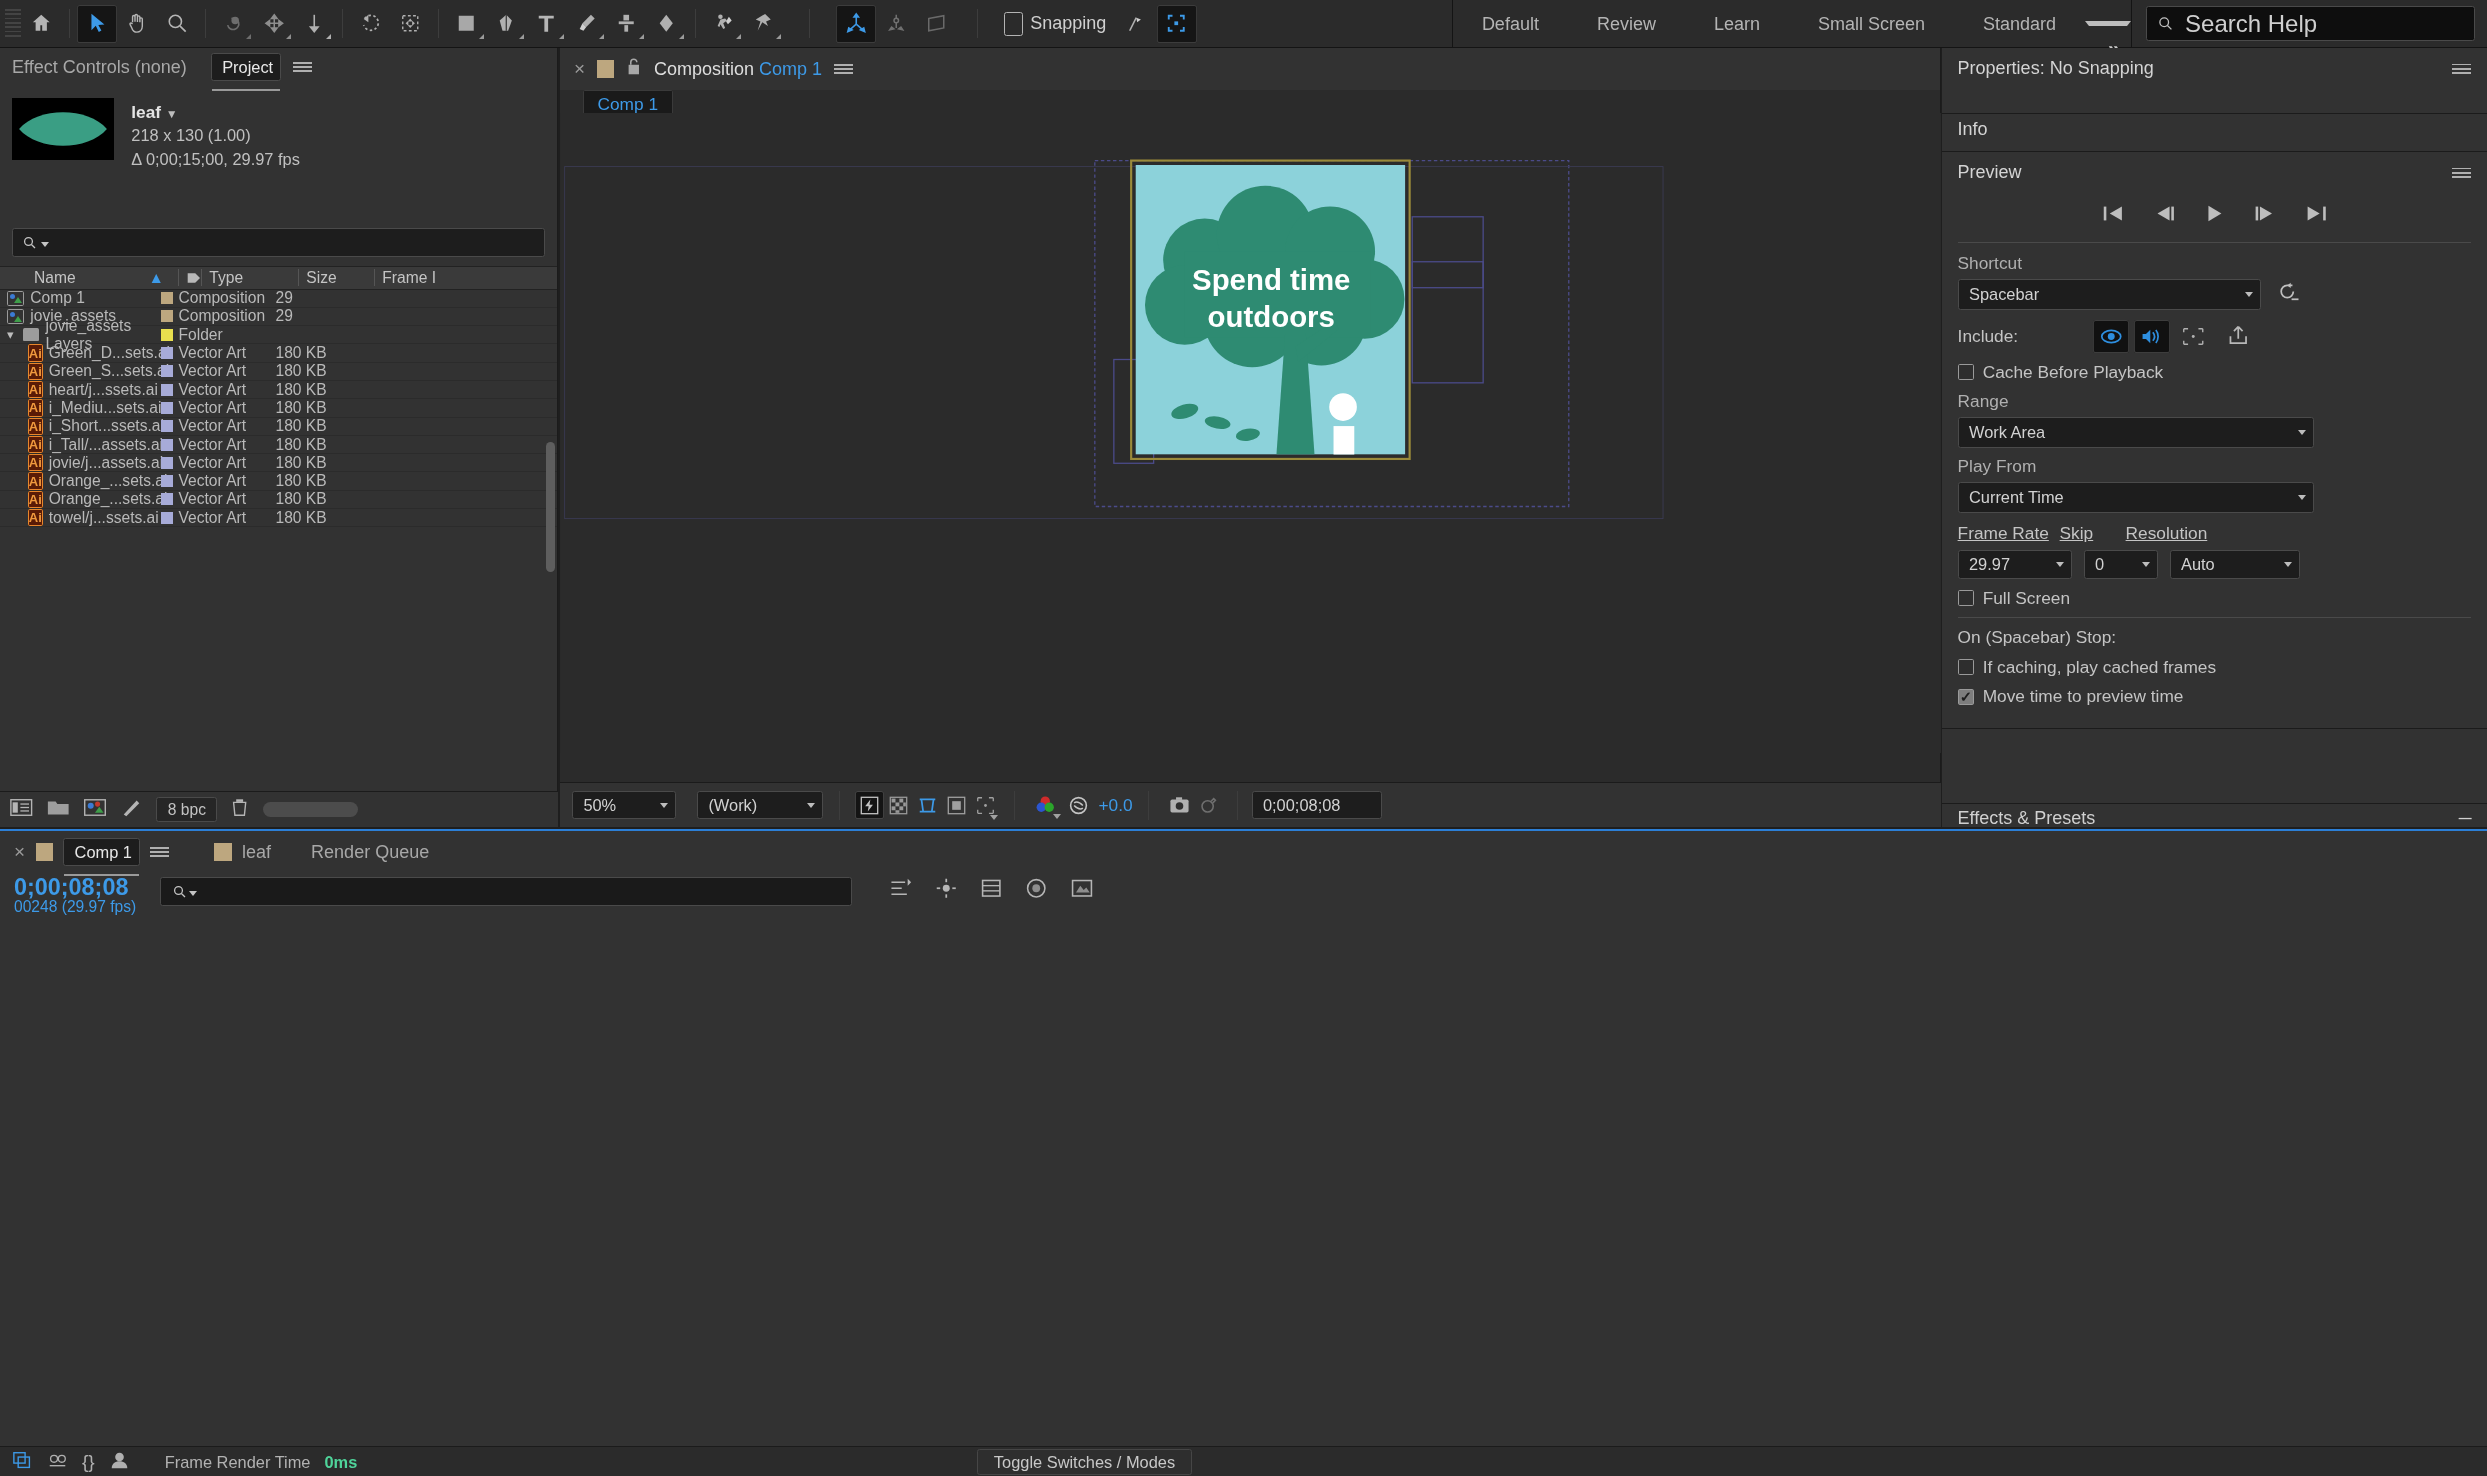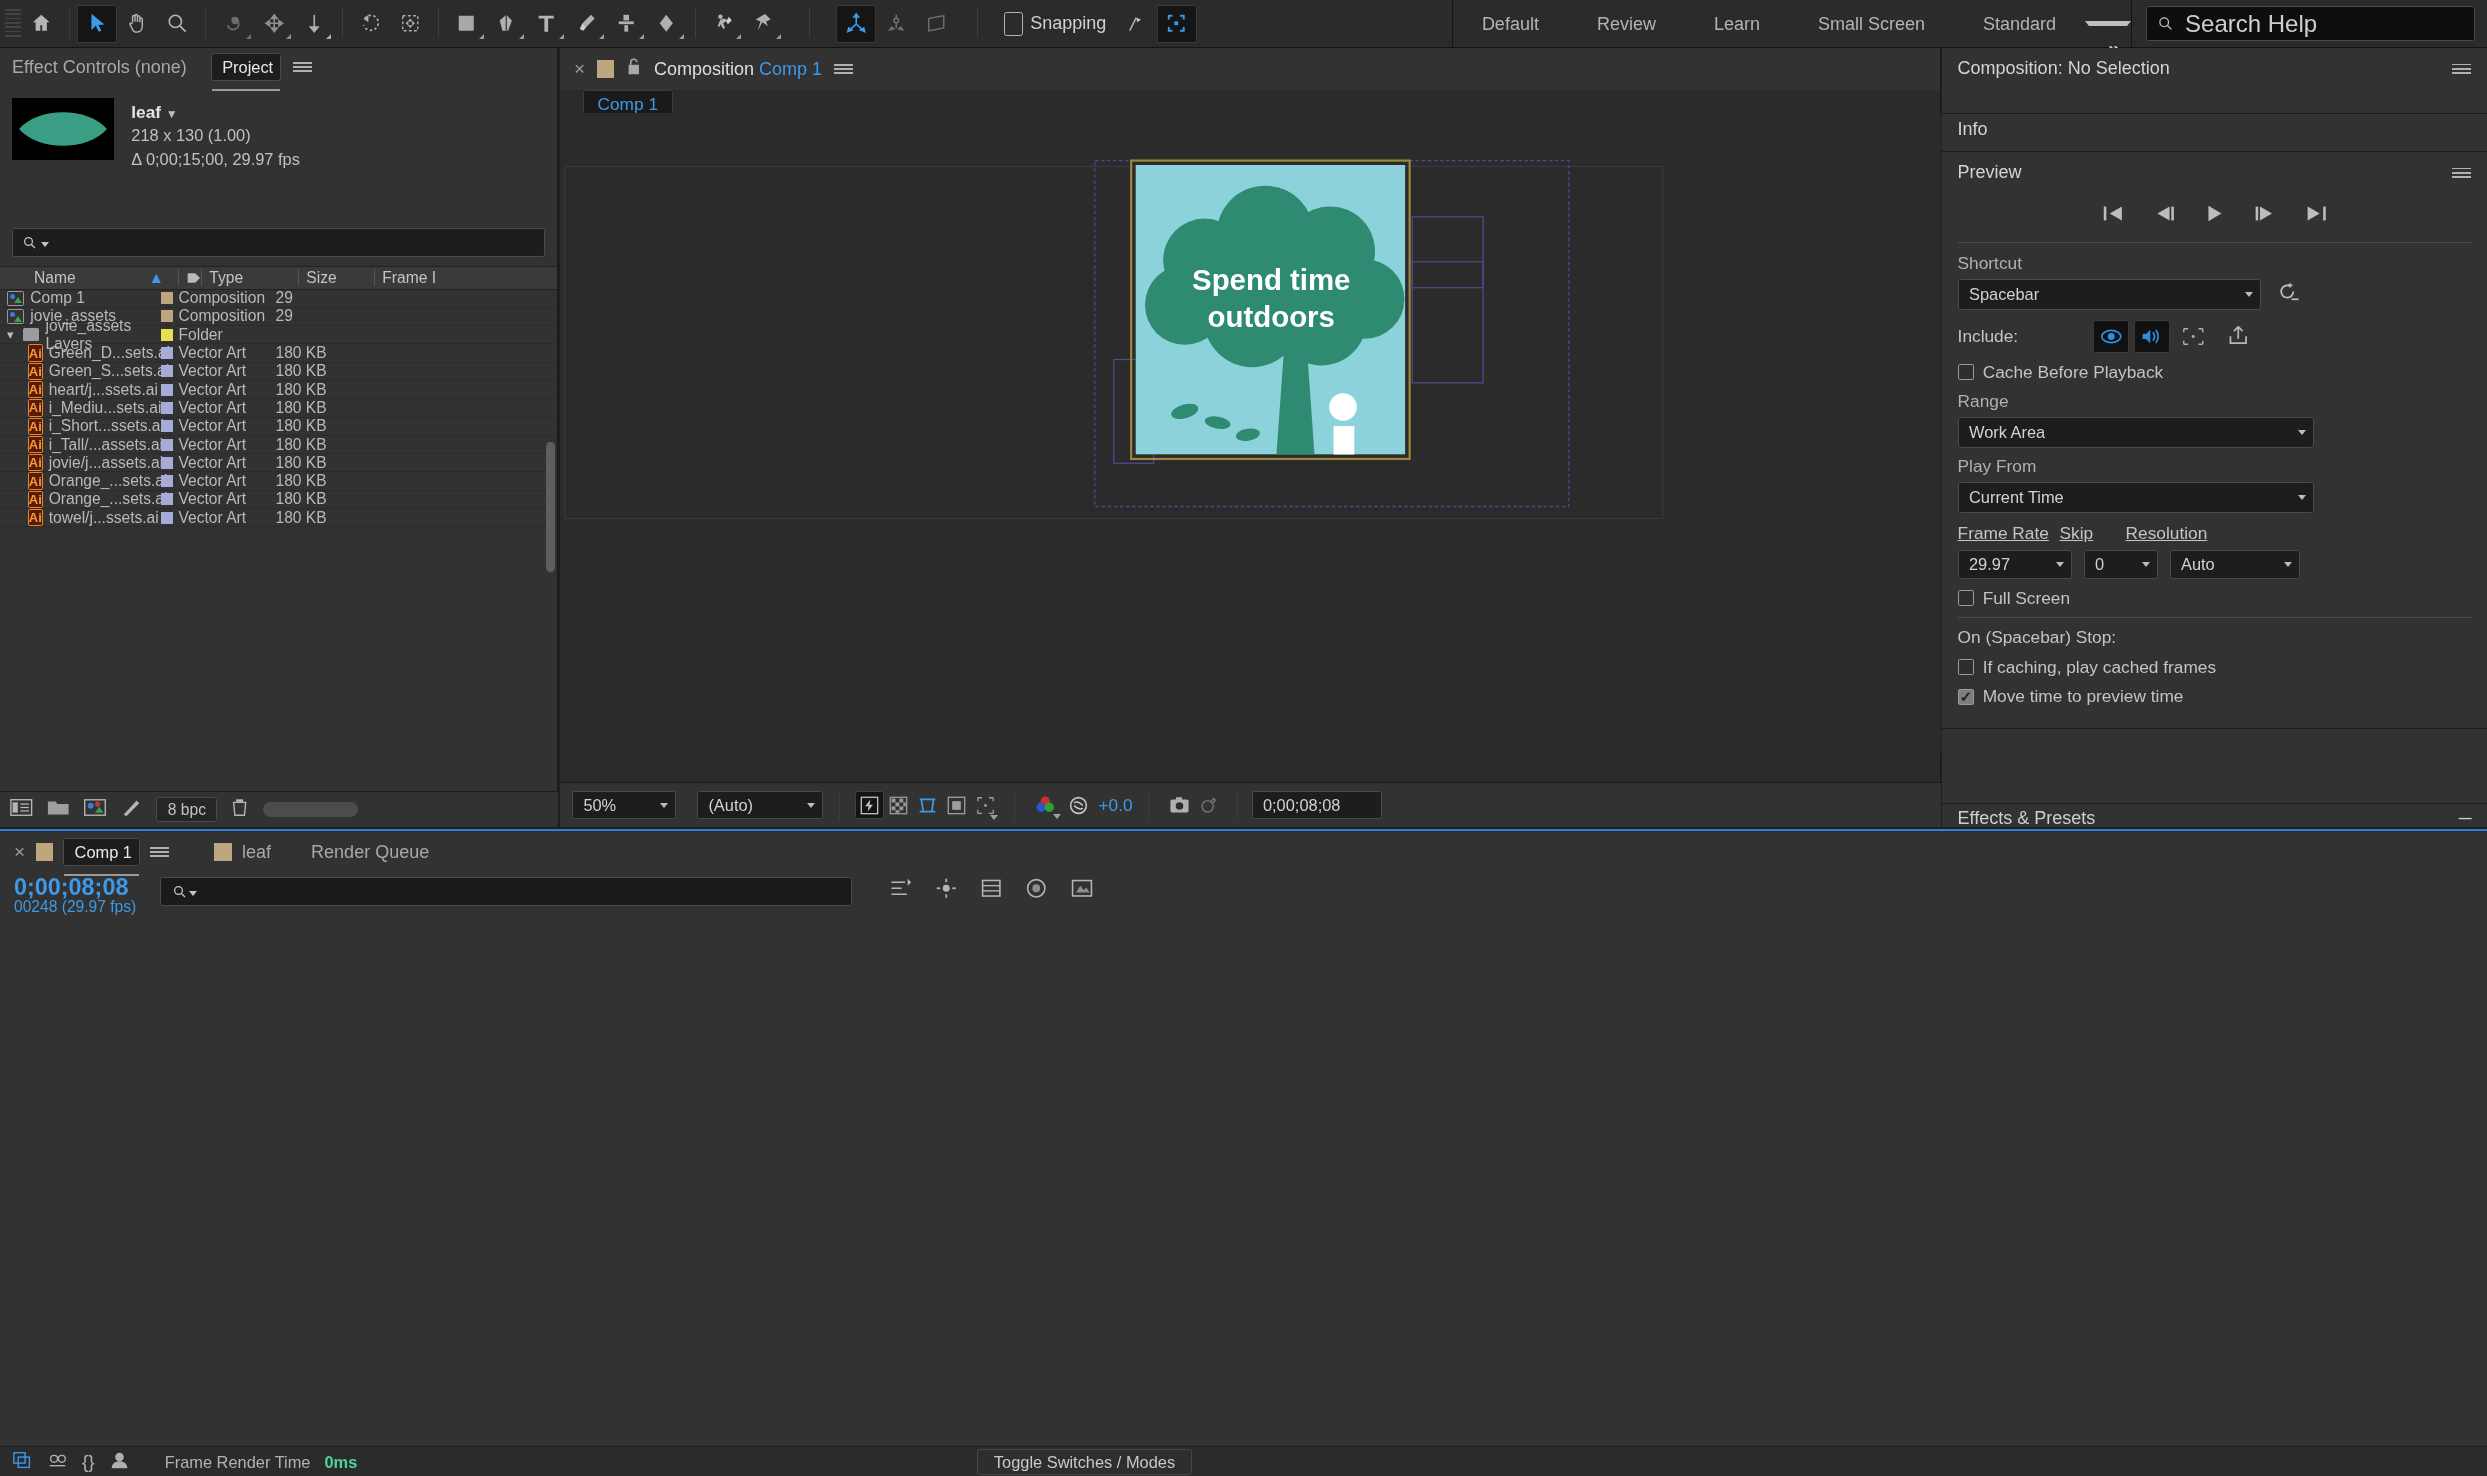--- a/index.html
+++ b/index.html
@@ -631,21 +631,21 @@
         </g>
       </svg>
     </div>
 
     <div class="compbottom">
       <div class="sel" style="width:104px;">
         <span>50%</span>
           <span class="chev"></span>
       </div>
       <div class="sel" style="width:126px;margin-left:21px;">
-        <span>(Auto)</span>
+        <span>(Work)</span>
           <span class="chev"></span>
       </div>
       <span class="tsep" style="margin:0 15.6px;"></span>
       <div class="ibtn on">
         <svg width="19" height="19" viewBox="0 0 22 22">
             <rect x="1.5" y="1.5" width="19" height="19" stroke="#c4c4c4" stroke-width="1.5" fill="none"></rect>
             <path d="M12 4l-6 8h4l-1 6 6-8h-4z" fill="#c4c4c4"></path>
           </svg>
       </div>
       <div class="ibtn">
@@ -714,21 +714,21 @@
       <span class="tsep" style="margin:0 14px;"></span>
       <div class="sel" style="width:130px;">
         <span>0;00;08;08</span>
       </div>
     </div>
   </div>
 
   <div class="panel" id="rightPanel">
     <div class="rsec" style="height:66px;">
       <div class="rhdr">
-        <span>Composition: No Selection</span>
+        <span>Properties: No Snapping</span>
         <span class="hamb">
             <i></i>
             <i></i>
             <i></i>
           </span>
       </div>
     </div>
     <div class="rsec" style="height:38px;">
       <div class="rhdr" style="padding-top:5.2px;">
         <span>Info</span>

